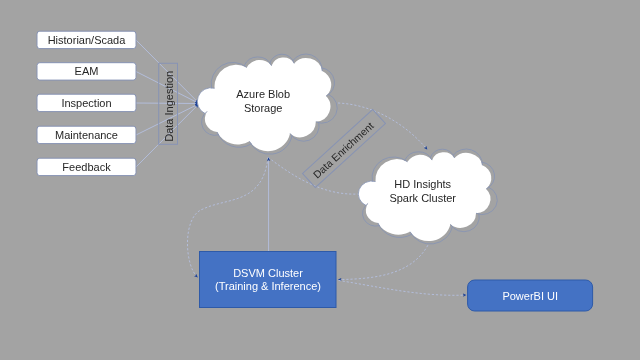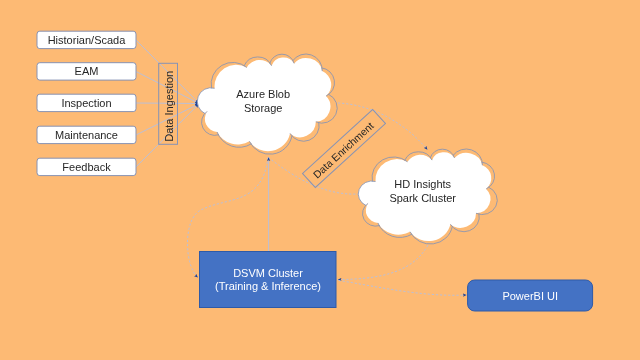--- a/index.html
+++ b/index.html
@@ -1,17 +1,17 @@
 <!DOCTYPE html>
 <html><head>
 <meta charset="utf-8">
 <title>Azure Data Pipeline Diagram</title>
 <style>
   html,body{margin:0;padding:0;background:#ffffff;}
-  #page{position:relative;width:640px;height:360px;background:#fdba74;overflow:hidden;
+  #page{position:relative;width:640px;height:360px;background:#a3a3a3;overflow:hidden;
         font-family:"Liberation Sans", sans-serif;}
   #canvas{position:absolute;left:0;top:0;}
   text{font-family:"Liberation Sans", sans-serif;}
   .lbl-dark{fill:#262626;font-size:11px;}
   .lbl-light{fill:#ffffff;font-size:11px;}
   .lbl-sm{font-size:10.4px;}
 </style>
 </head>
 <body>
 

